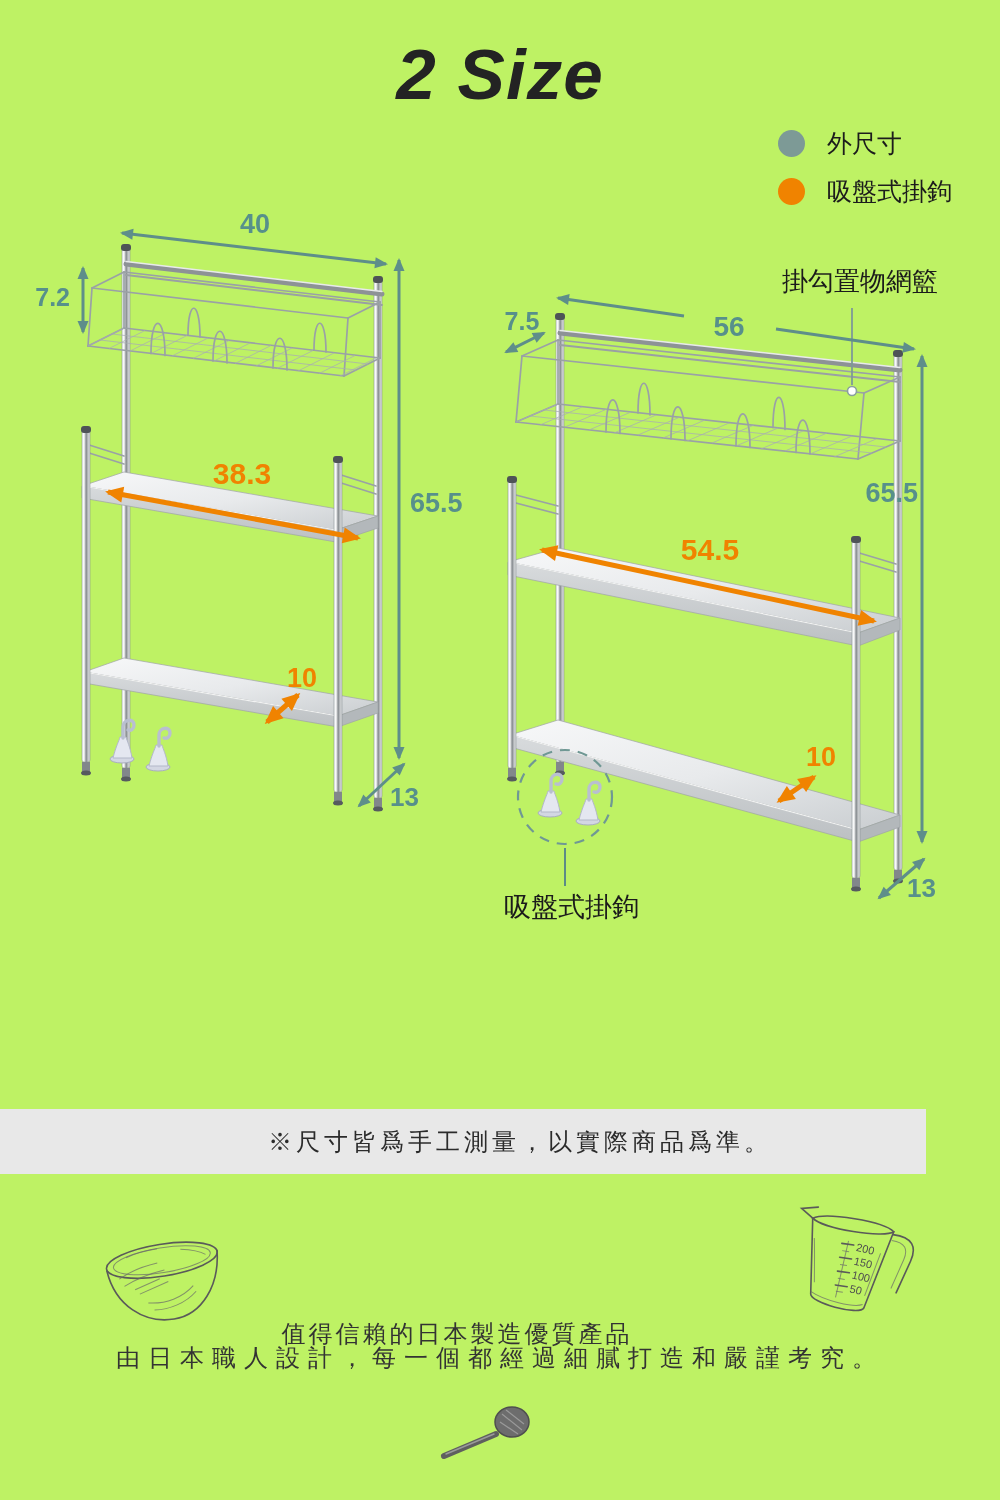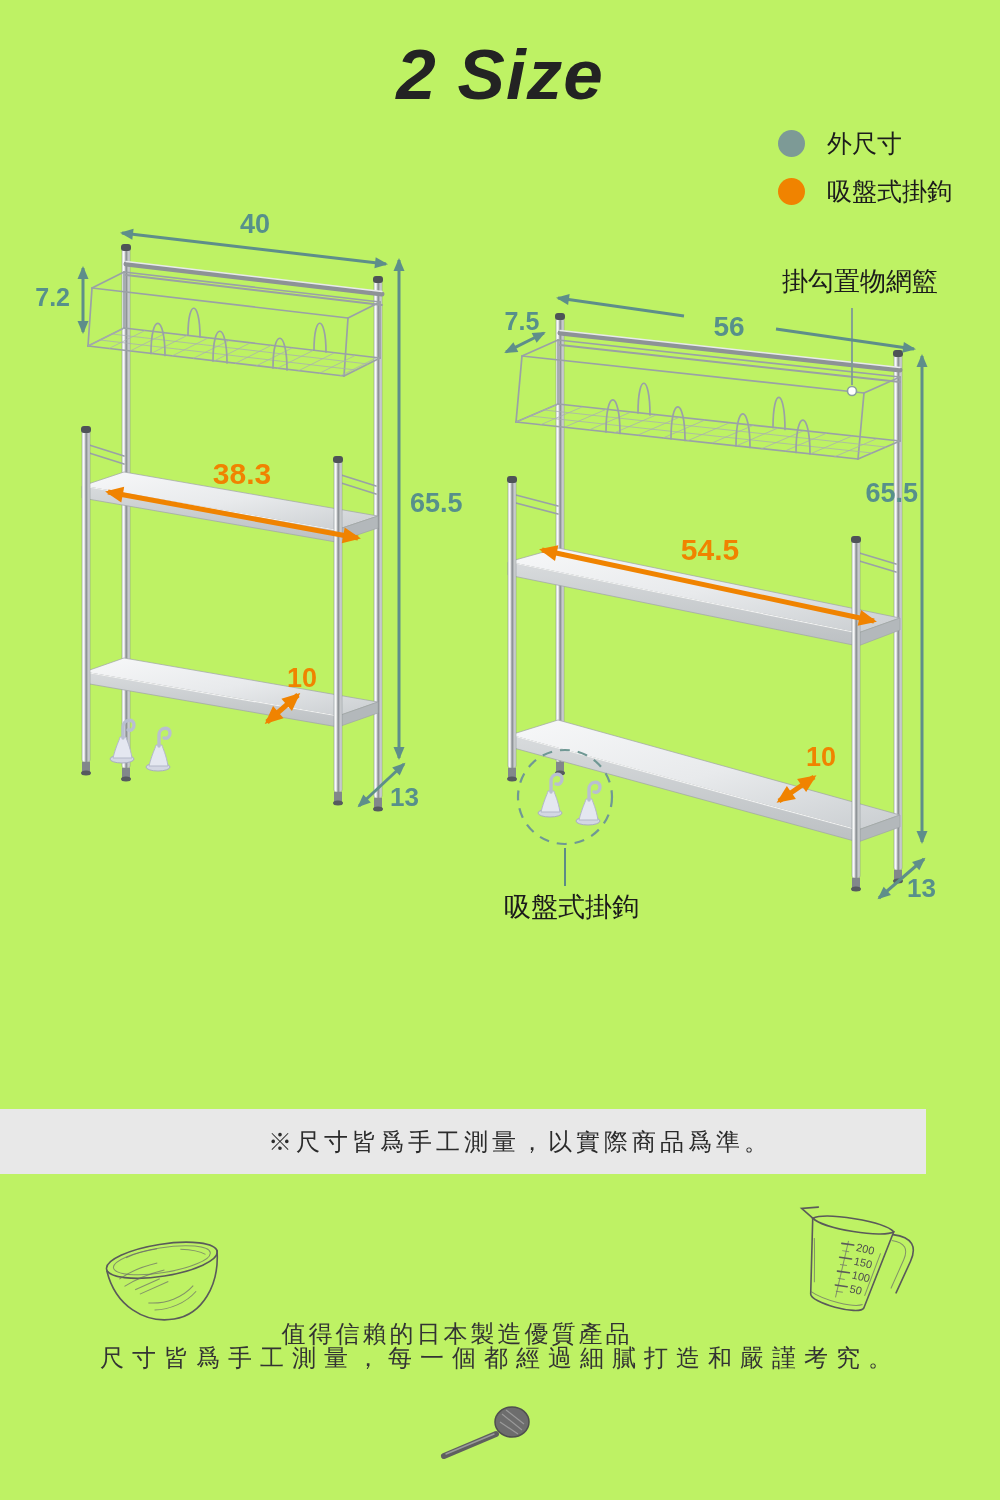--- a/index.html
+++ b/index.html
@@ -404,21 +404,21 @@
         <text x="80" y="72" class="skn">150</text>
         <text x="81" y="86" class="skn">100</text>
         <text x="82" y="100" class="skn">50</text>
       </g>
       <path d="M36,55 C40,70 43,85 46,98" class="skh"></path>
       <path d="M104,55 C102,70 100,85 98,100" class="skh"></path>
     </g>
   </svg>
 
   <div class="footer1">值得信賴的日本製造優質產品</div>
-  <div class="footer2">尺寸皆爲手工測量，每一個都經過細膩打造和嚴謹考究。</div>
+  <div class="footer2">由日本職人設計，每一個都經過細膩打造和嚴謹考究。</div>
 
   <svg class="sketch" style="left:430px;top:1388px;" width="115" height="85" viewBox="0 0 115 85">
     <line x1="14" y1="68" x2="66" y2="46" stroke="#5f5f5f" stroke-width="6" stroke-linecap="round"></line>
     <line x1="16" y1="66" x2="64" y2="46" stroke="#9a9a9a" stroke-width="1.5" stroke-linecap="round"></line>
     <ellipse cx="82" cy="34" rx="17" ry="15" fill="#6d6d6d" stroke="#4f4f4f" stroke-width="1.5"></ellipse>
     <path d="M72,26 L92,42 M70,34 L88,46 M76,22 L94,36" stroke="#9a9a9a" stroke-width="1.2"></path>
   </svg>
 
 </div>
 

